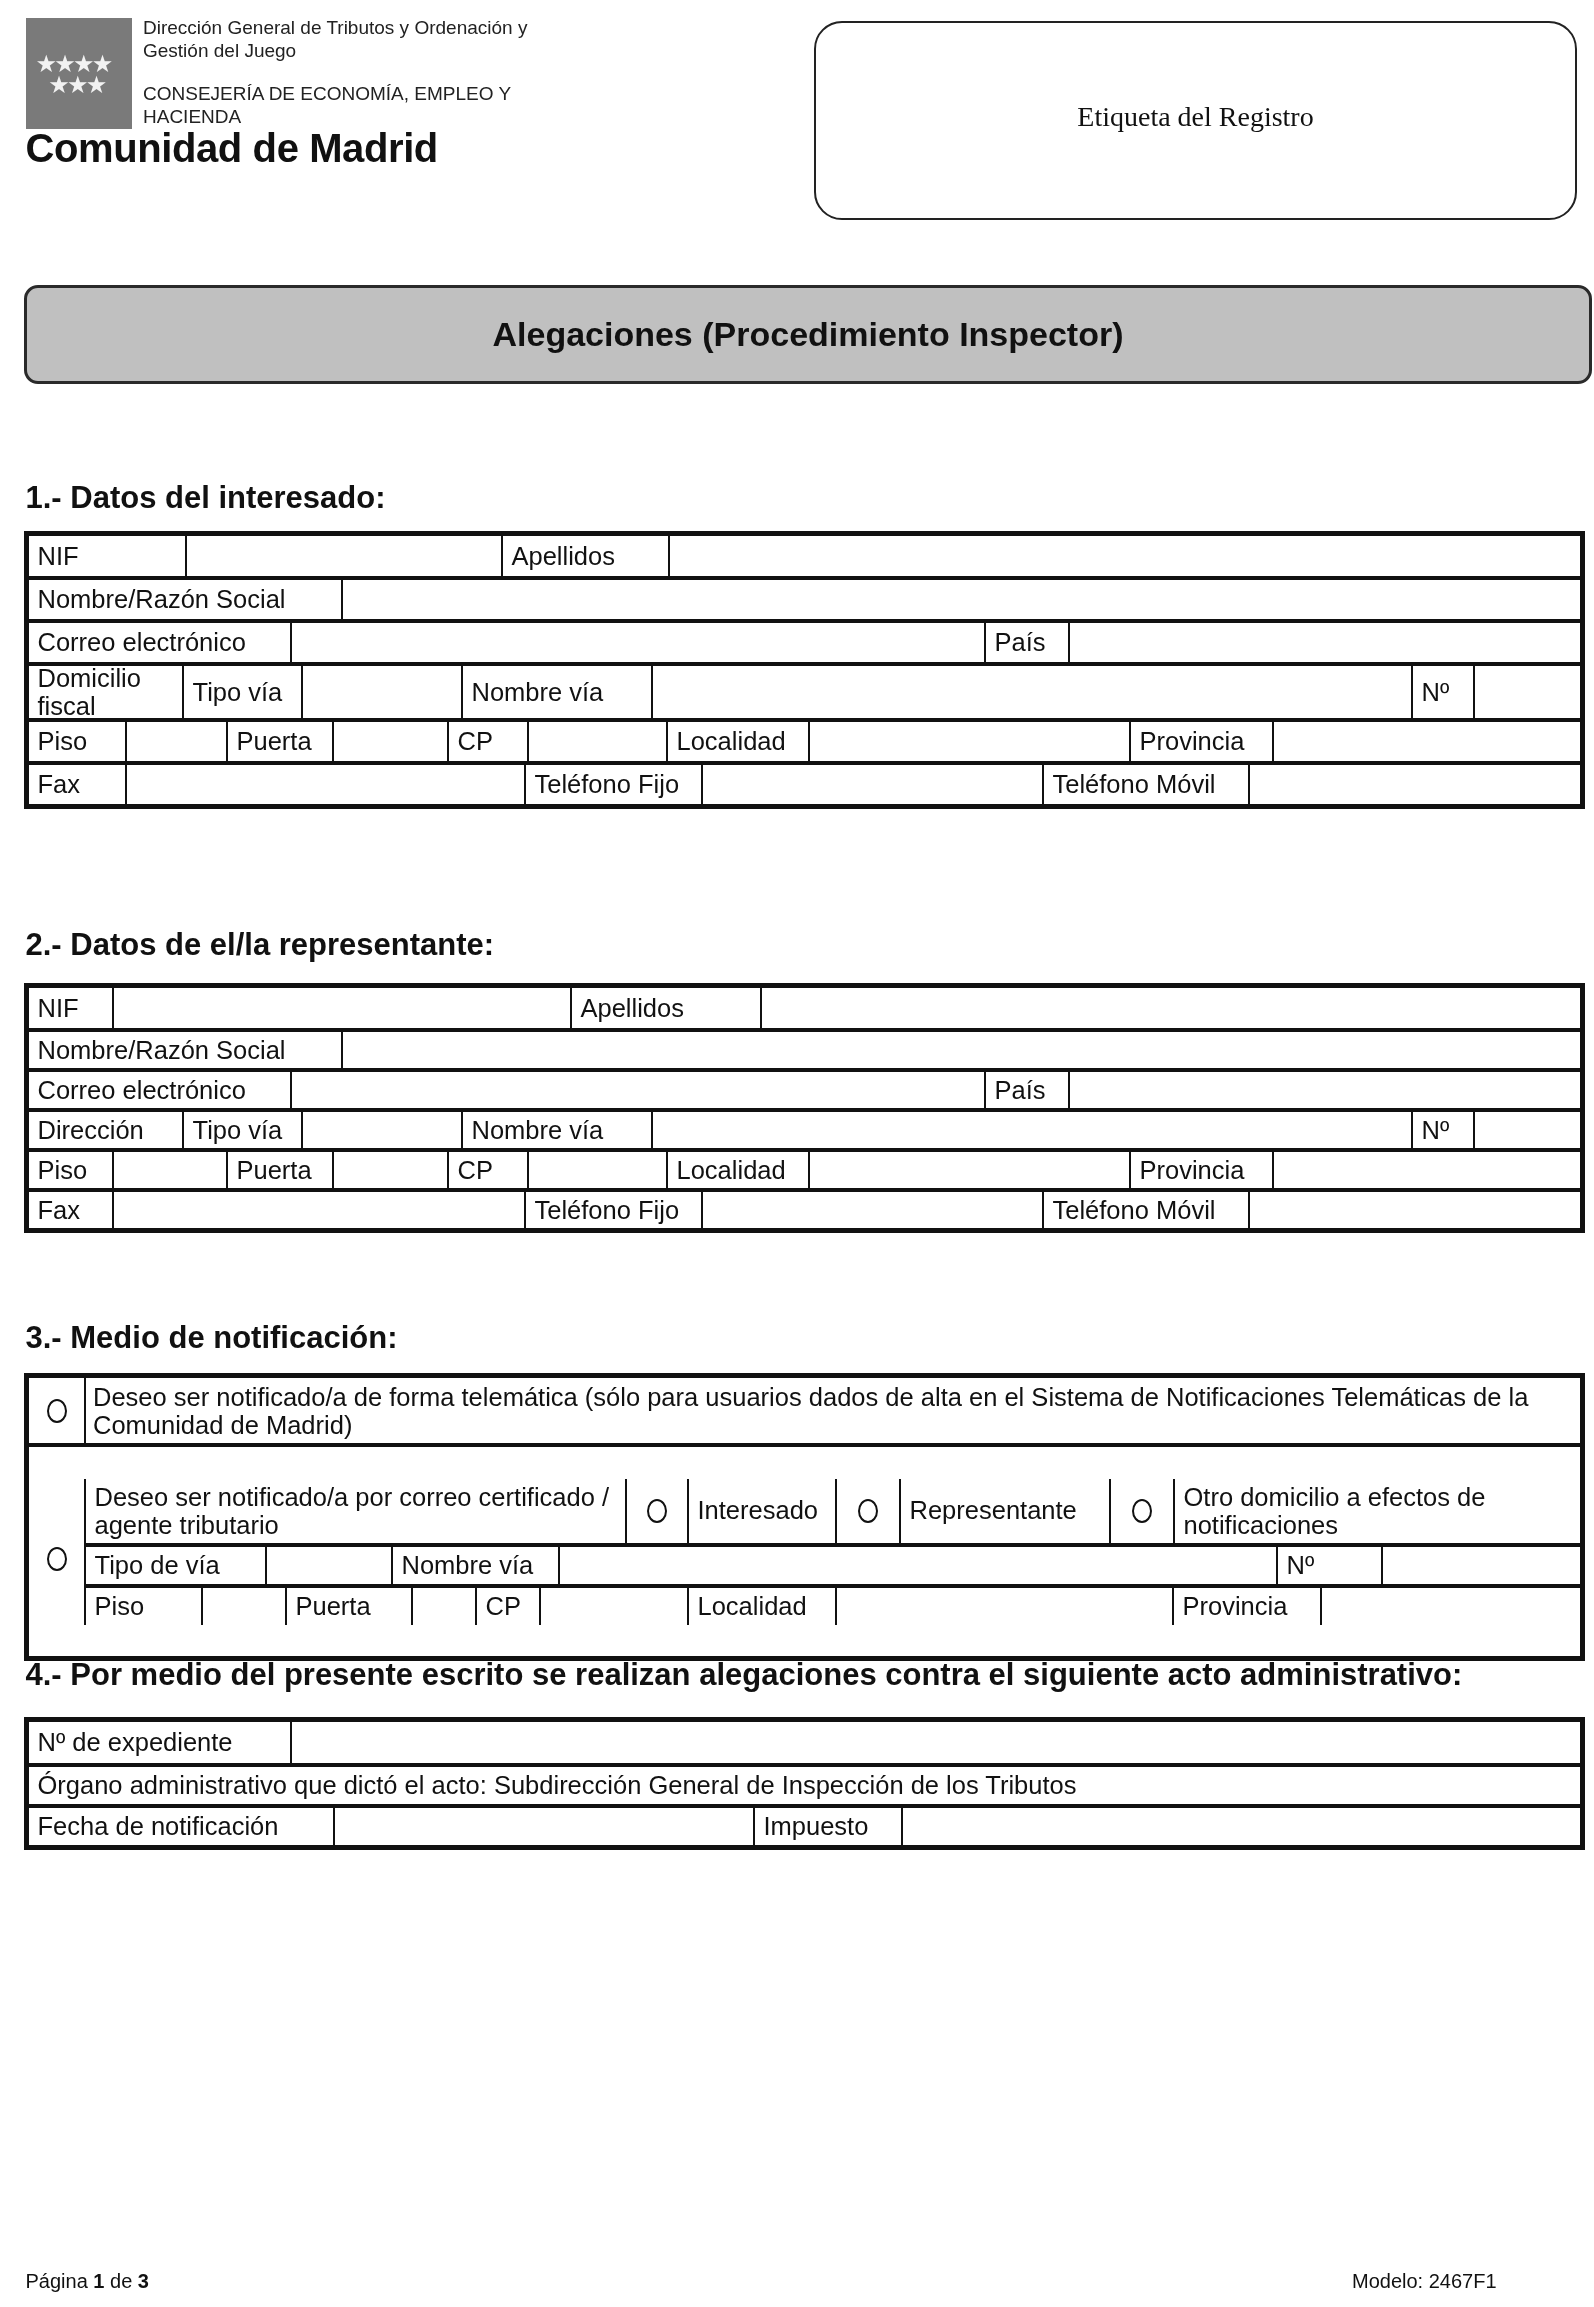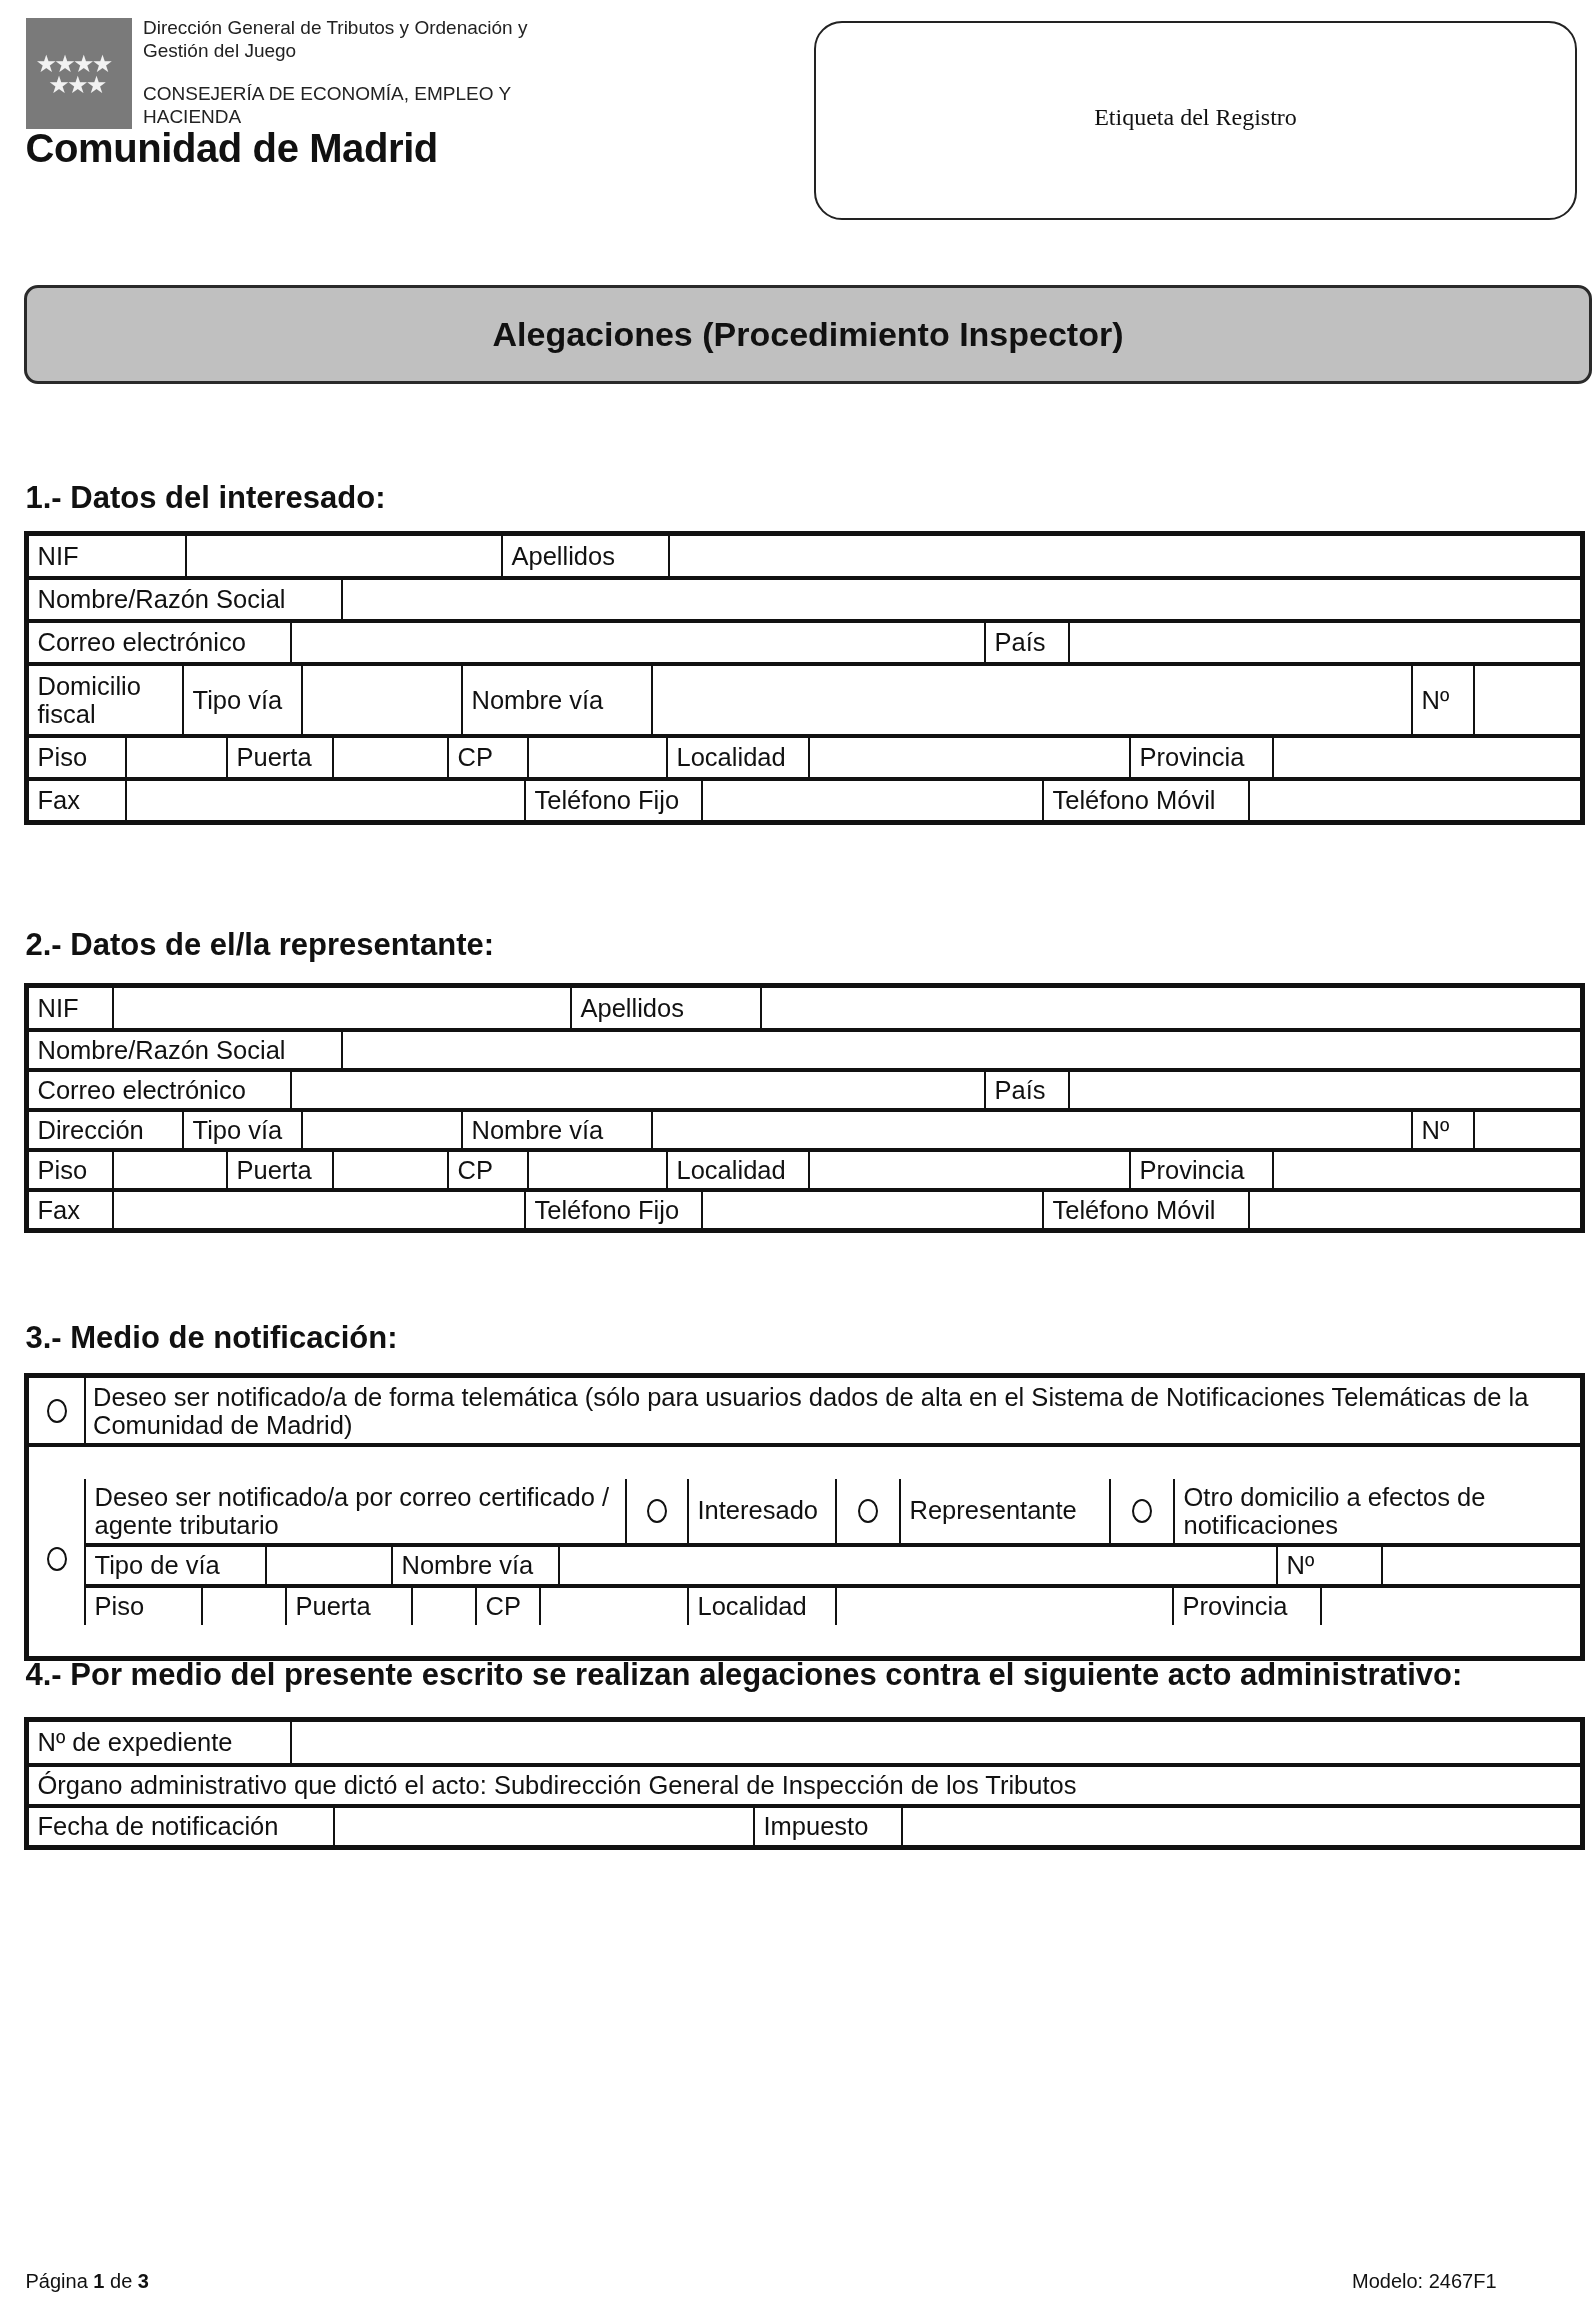--- a/index.html
+++ b/index.html
@@ -6,21 +6,21 @@
   body { width: 1595px; height: 2307px; position: relative; overflow: hidden;
          font-family: "Liberation Sans", sans-serif; color: #111; }
   .abs { position: absolute; }
   .logo { left: 25.5px; top: 18px; width: 106px; height: 111px; background: #7a7a7a; }
   .stars { position: absolute; left: 10px; top: 35px; color: #f2f2f2; font-size: 24px; line-height: 21px; letter-spacing: -2.8px; }
   .stars .r2 { padding-left: 12.8px; }
   .hdr-text { left: 143px; font-size: 19px; line-height: 23px; color: #222; }
   .brand { left: 25.5px; top: 126px; font-size: 40px; font-weight: bold; letter-spacing: -0.4px; }
   .registro { left: 814px; top: 21px; width: 763px; height: 199px; border: 2.8px solid #222; border-radius: 28px; box-sizing: border-box;
               display: flex; align-items: center; justify-content: center; }
-  .registro span { font-family: "Liberation Serif", serif; font-size: 24px; margin-top: -7px; }
+  .registro span { font-family: "Liberation Serif", serif; font-size: 28px; margin-top: -7px; }
   .titlebar { left: 24px; top: 285px; width: 1568px; height: 99px; background: #c0c0c0; border: 3.5px solid #2a2a2a;
               border-radius: 14px; box-sizing: border-box; display: flex; align-items: center; justify-content: center; }
   .titlebar span { font-size: 34px; font-weight: bold; }
   .sec-h { left: 25.5px; font-size: 31px; font-weight: bold; }
   .radio { display: inline-block; width: 20px; height: 24px; border: 2.1px solid #111; border-radius: 50%; box-sizing: border-box; vertical-align: middle; }
   .footer { top: 2270px; font-size: 20px; }
 </style>
 </head>
 <body>
 
@@ -68,21 +68,21 @@
   <div class="row" style="height:43px">
     <div class="cell" style="width:312px">Nombre/Razón Social</div>
     <div class="cell fill"></div>
   </div>
   <div class="row" style="height:43px">
     <div class="cell" style="width:261px">Correo electrónico</div>
     <div class="cell" style="width:694px"></div>
     <div class="cell" style="width:84px">País</div>
     <div class="cell fill"></div>
   </div>
-  <div class="row" style="height:72px">
+  <div class="row" style="height:56px">
     <div class="cell w" style="width:153px">Domicilio fiscal</div>
     <div class="cell" style="width:119px">Tipo vía</div>
     <div class="cell" style="width:160px"></div>
     <div class="cell" style="width:190px">Nombre vía</div>
     <div class="cell" style="width:760px"></div>
     <div class="cell" style="width:62px">Nº</div>
     <div class="cell fill"></div>
   </div>
   <div class="row" style="height:43px">
     <div class="cell" style="width:96px">Piso</div>

